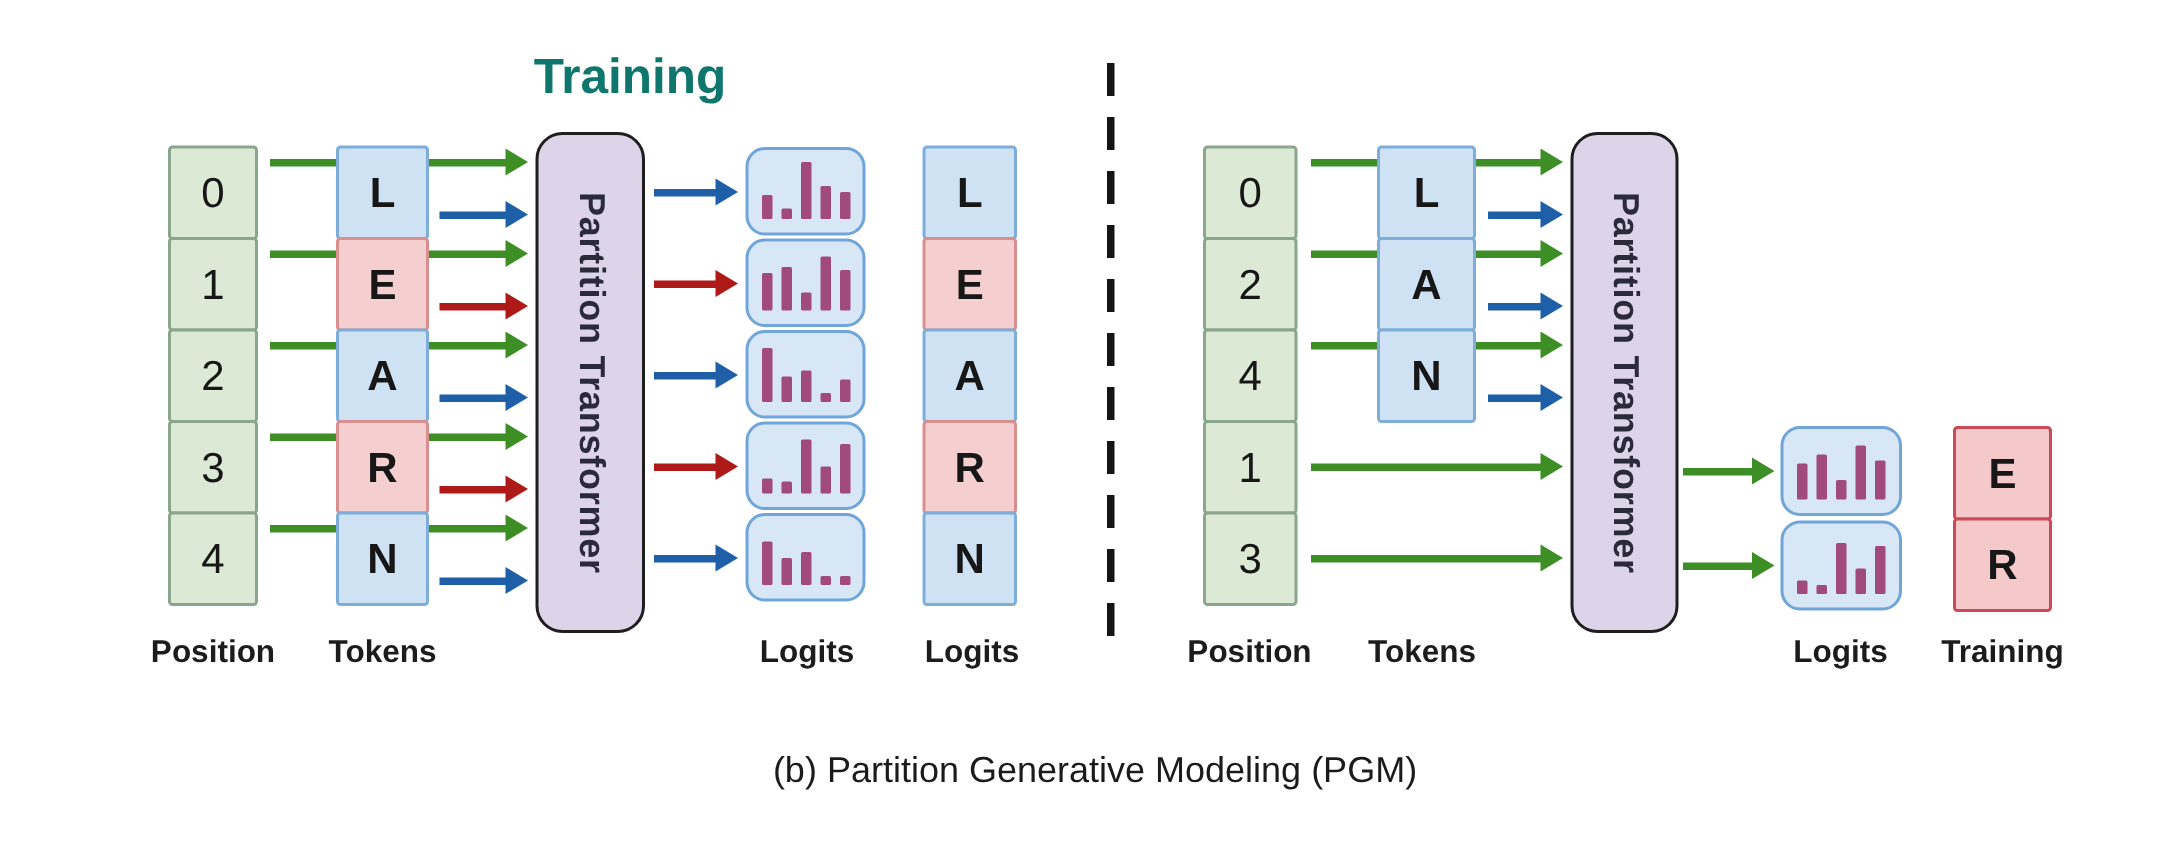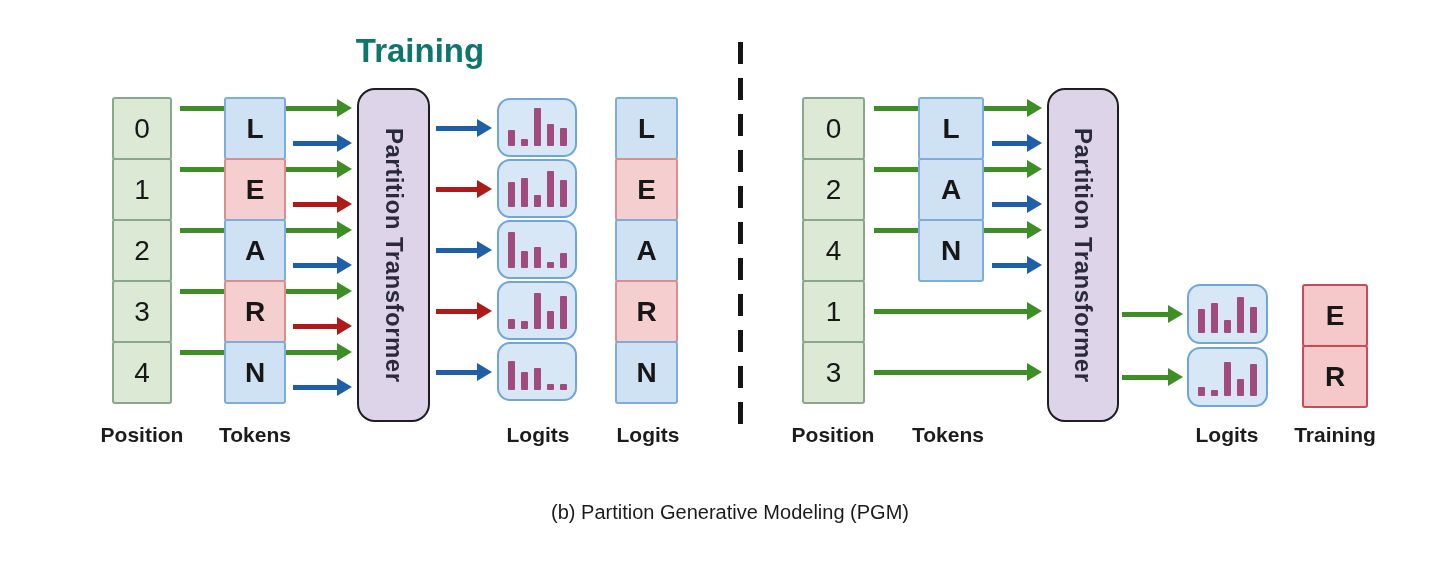--- a/index.html
+++ b/index.html
@@ -9,21 +9,21 @@
   }
   .panel-title{
     position:absolute;transform:translateX(-50%);font-size:33px;font-weight:800;
     color:#0f766e;white-space:nowrap;line-height:1;z-index:3;
   }
   .col-label{
     position:absolute;transform:translateX(-50%);font-size:21px;font-weight:600;
     color:#1c1c1c;white-space:nowrap;line-height:1;z-index:3;
   }
   .caption{
-    position:absolute;transform:translateX(-50%);font-size:20px;font-weight:400;
+    position:absolute;transform:translateX(-50%);font-size:24px;font-weight:400;
     color:#1b1b1b;white-space:nowrap;line-height:1;z-index:3;
   }
   .divider{
     position:absolute;left:738px;top:42px;width:5px;height:392px;z-index:1;
     background:repeating-linear-gradient(to bottom,#151515 0px,#151515 22px,transparent 22px,transparent 36px);
   }
   .cell{
     position:absolute;box-sizing:border-box;z-index:2;border-radius:3px;
     display:flex;align-items:center;justify-content:center;
     font-size:28px;font-weight:600;color:#171717;line-height:1;

